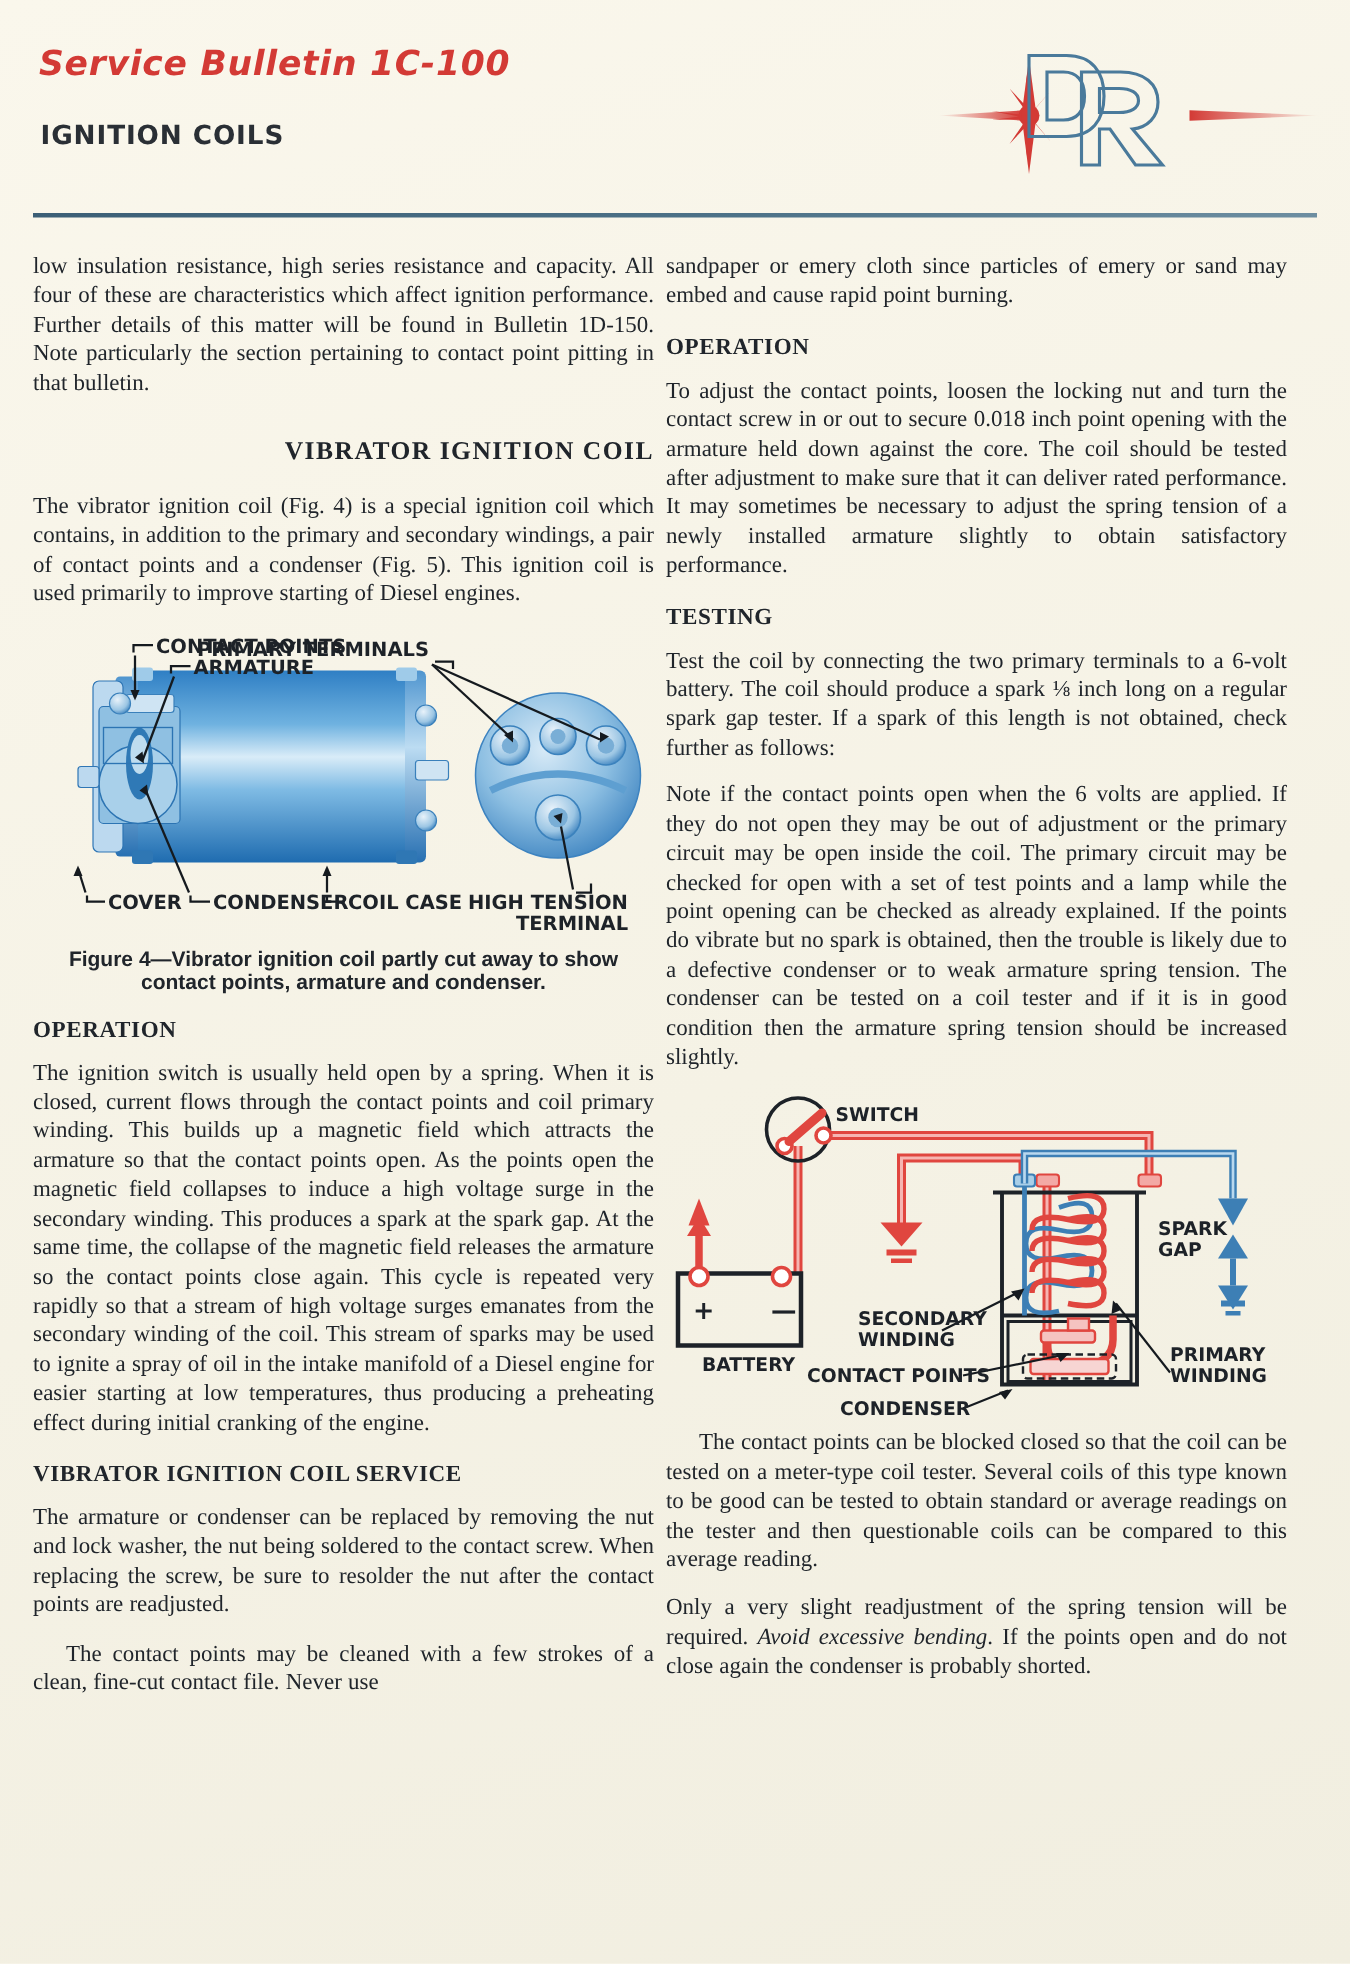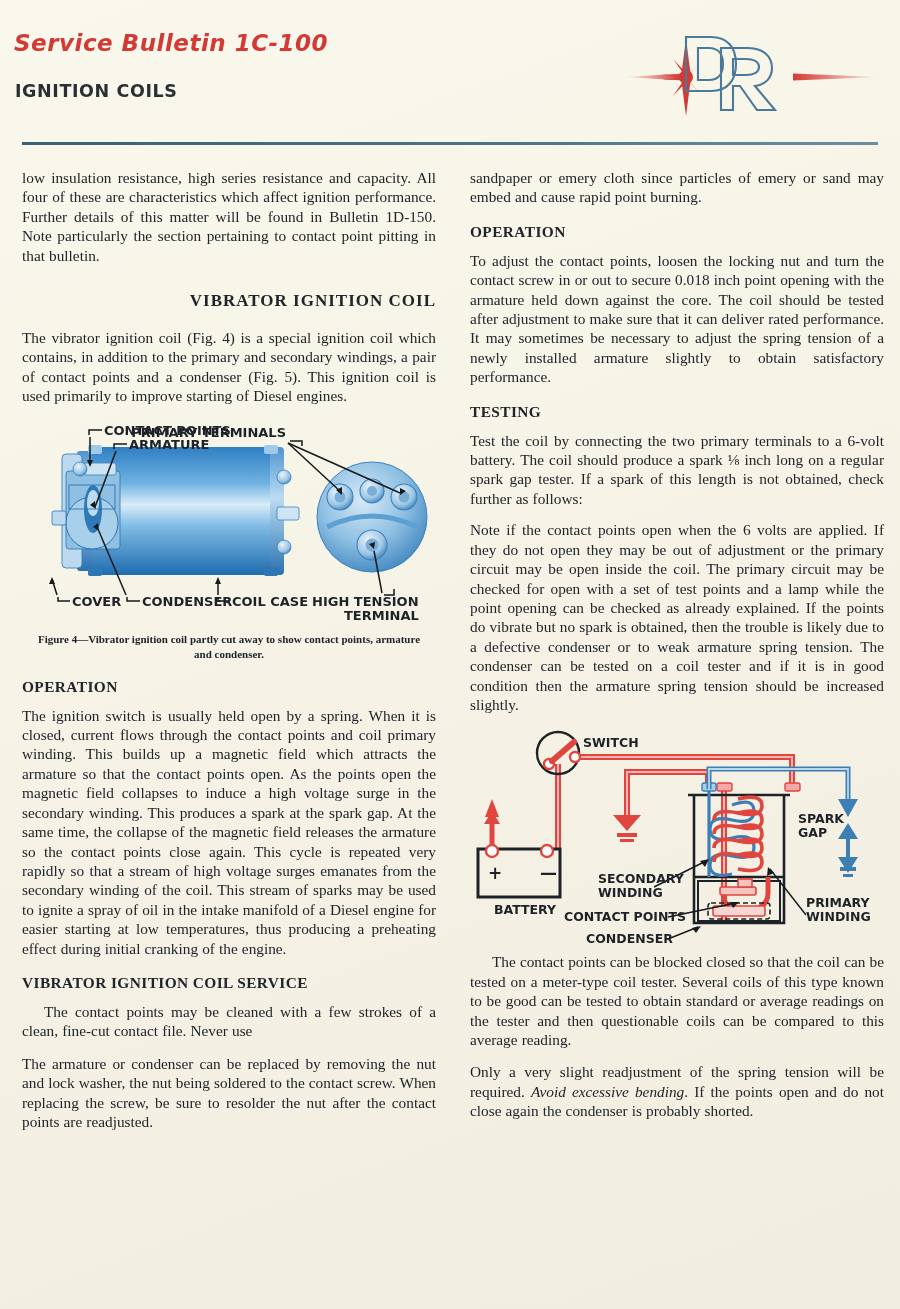--- a/index.html
+++ b/index.html
@@ -8,21 +8,21 @@
     background:#f7f4e9;
     font-family:"Liberation Serif", serif;
     color:#20252b;
     position:relative;
     overflow:hidden;
   }
   .page{position:relative;width:900px;height:1309px;
         background:linear-gradient(160deg,#faf7ec 0%,#f5f2e5 55%,#f1eee0 100%);}
 
   
-  .masthead{position:absolute;left:14px;top:30px;width:856px;}
+  .masthead{position:absolute;left:26px;top:30px;width:856px;}
   .bulletin-title{
     font-family:"DejaVu Sans", sans-serif;
     font-weight:bold;font-style:italic;
     font-size:23px;letter-spacing:.5px;
     color:#d33a35;margin:0;
   }
   .page-num{
     font-family:"DejaVu Sans", sans-serif;
     font-weight:bold;font-size:12.5px;
     color:#2a2f35;margin:26px 0 0 2px;letter-spacing:.6px;
@@ -34,41 +34,41 @@
   }
   .rule{position:absolute;left:22px;top:142px;width:856px;height:3px;
         background:linear-gradient(90deg,#3c5f76 0%,#4d7288 55%,#6d8ea1 100%);}
 
   
   .logo{position:absolute;left:625px;top:28px;width:255px;height:95px;}
 
   
   .col{position:absolute;top:168px;width:414px;}
   .col-left{left:22px;}
-  .col-right{left:470px;}
+  .col-right{left:444px;}
 
   p.body{
     font-size:15.3px;line-height:19.4px;
     text-align:justify;text-align-last:left;
     margin:0 0 13px 0;
     -webkit-hyphens:none;hyphens:none;
     word-spacing:.3px;
   }
   p.body.indent{text-indent:22px;}
   p.body.tight{margin-bottom:12px;}
   h3.head{
     font-family:"Liberation Serif", serif;
     font-weight:bold;font-size:15.4px;
     letter-spacing:.4px;
     margin:16px 0 10px 0;
   }
   h3.head.center{text-align:right;font-size:17px;margin:26px 0 17px 0;letter-spacing:1px;}
   .caption{
-    font-family:Liberation Serif, serif;
-    font-weight:bold;font-size:11px;line-height:15px;
+    font-family:Liberation Sans, sans-serif;
+    font-weight:bold;font-size:14px;line-height:15px;
     text-align:center;margin:8px 6px 16px 6px;
   }
   .fig-box{margin:6px 0 0 0;}
   svg{display:block;}
   .lbl{font-family:"DejaVu Sans", sans-serif;font-weight:bold;fill:#1d2228;}
 </style>
 </head>
 <body>
 
 <div class="page">
@@ -226,22 +226,22 @@
         <text class="lbl" x="322" y="201" font-size="13">TERMINAL</text>
       </svg>
 
       <div class="caption">Figure 4—Vibrator ignition coil partly cut away to show contact points, armature and condenser.</div>
     </div>
 
     <h3 class="head">OPERATION</h3>
     <p class="body">The ignition switch is usually held open by a spring. When it is closed, current flows through the contact points and coil primary winding. This builds up a magnetic field which attracts the armature so that the contact points open. As the points open the magnetic field collapses to induce a high voltage surge in the secondary winding. This produces a spark at the spark gap. At the same time, the collapse of the magnetic field releases the armature so the contact points close again. This cycle is repeated very rapidly so that a stream of high voltage surges emanates from the secondary winding of the coil. This stream of sparks may be used to ignite a spray of oil in the intake manifold of a Diesel engine for easier starting at low temperatures, thus producing a preheating effect during initial cranking of the engine.</p>
 
     <h3 class="head">VIBRATOR IGNITION COIL SERVICE</h3>
+    <p class="body">The armature or condenser can be replaced by removing the nut and lock washer, the nut being soldered to the contact screw. When replacing the screw, be sure to resolder the nut after the contact points are readjusted.</p>
     <p class="body indent">The contact points may be cleaned with a few strokes of a clean, fine-cut contact file. Never use</p>
-    <p class="body">The armature or condenser can be replaced by removing the nut and lock washer, the nut being soldered to the contact screw. When replacing the screw, be sure to resolder the nut after the contact points are readjusted.</p>
   </div>
 
   <div class="col col-right">
 
     <p class="body">sandpaper or emery cloth since particles of emery or sand may embed and cause rapid point burning.</p>
 
     <h3 class="head">OPERATION</h3>
     <p class="body">To adjust the contact points, loosen the locking nut and turn the contact screw in or out to secure 0.018 inch point opening with the armature held down against the core. The coil should be tested after adjustment to make sure that it can deliver rated performance. It may sometimes be necessary to adjust the spring tension of a newly installed armature slightly to obtain satisfactory performance.</p>
 
     <h3 class="head">TESTING</h3>

